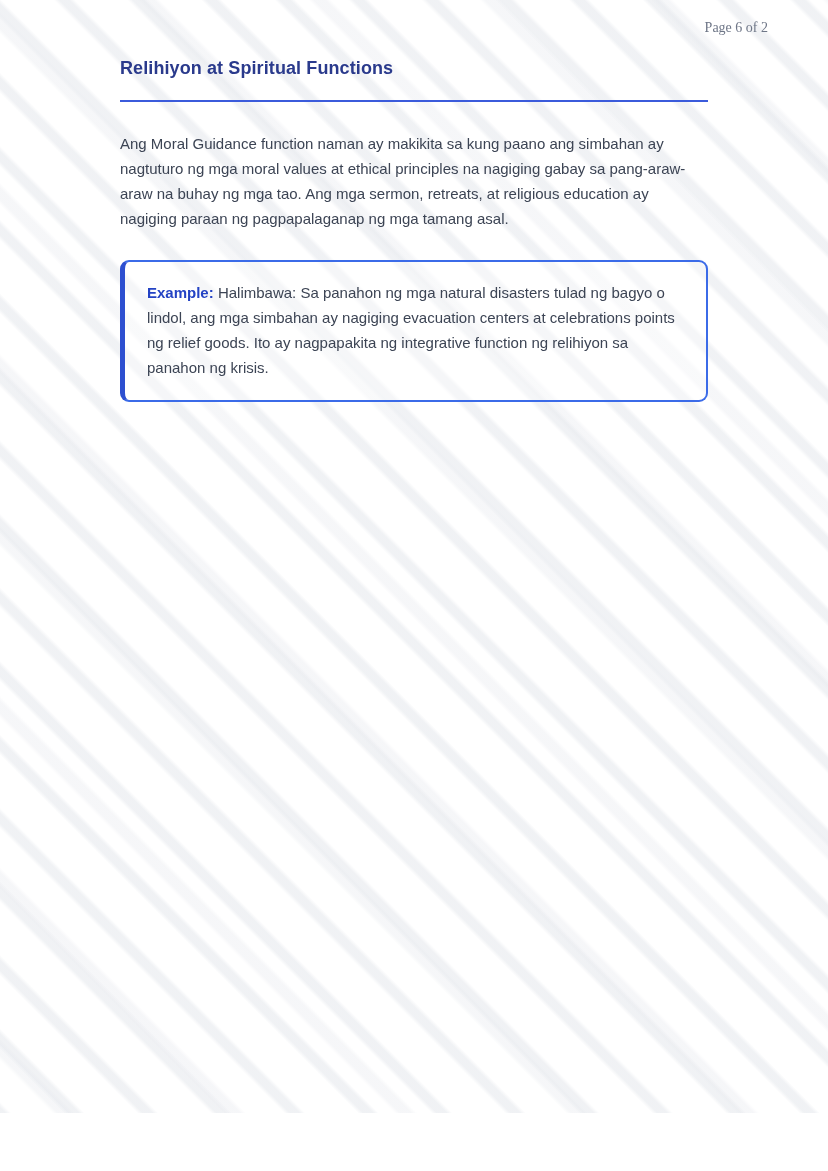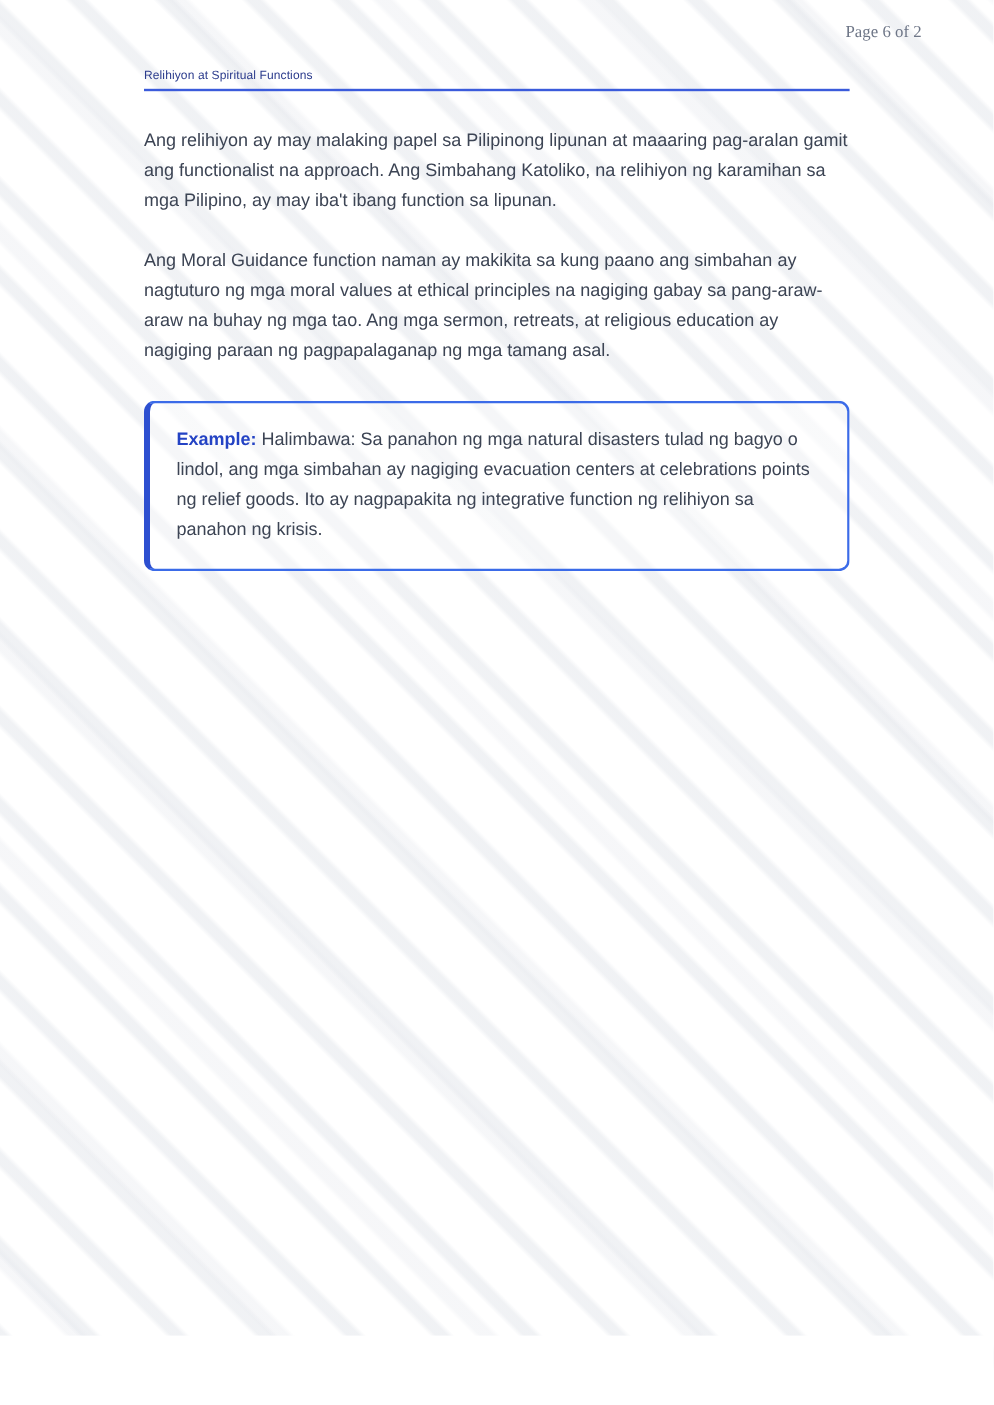--- a/index.html
+++ b/index.html
@@ -39,24 +39,24 @@
     font-size: 14px;
     color: #6e7687;
   }
   .content {
     position: absolute;
     left: 120px;
     top: 58px;
     width: 588px;
   }
   .section-title {
-    font-size: 10px;
-    font-weight: normal;
+    font-size: 18px;
+    font-weight: bold;
     color: #2a3a8c;
-    padding-bottom: 5px;
+    padding-bottom: 21px;
     border-bottom: 2px solid #3b5bdb;
     letter-spacing: 0.1px;
   }
   .body-paragraph {
     margin: 0 0 25px 0;
     font-size: 15px;
     line-height: 25px;
     color: #3c4454;
   }
   .body-paragraph:first-of-type {
@@ -96,21 +96,20 @@
 <div class="page">
 
   <div class="footer-mask"></div>
 
   <div class="page-number">Page 6 of 2</div>
 
   <div class="content">
 
     <div class="section-title">Relihiyon at Spiritual Functions</div>
 
-    <p class="body-paragraph">Ang relihiyon ay may malaking papel sa Pilipinong lipunan at maaaring pag-aralan gamit ang functionalist na approach. Ang Simbahang Katoliko, na relihiyon ng karamihan sa mga Pilipino, ay may iba't ibang function sa lipunan.</p>
 
 
     <p class="body-paragraph">Ang Moral Guidance function naman ay makikita sa kung paano ang simbahan ay nagtuturo ng mga moral values at ethical principles na nagiging gabay sa pang-araw-araw na buhay ng mga tao. Ang mga sermon, retreats, at religious education ay nagiging paraan ng pagpapalaganap ng mga tamang asal.</p>
 
     <div class="example-box">
       <p class="example-text"><span class="example-label">Example:</span> <span>Halimbawa: Sa panahon ng mga natural disasters tulad ng bagyo o lindol, ang mga simbahan ay nagiging evacuation centers at celebrations points ng relief goods. Ito ay nagpapakita ng integrative function ng relihiyon sa panahon ng krisis.</span></p>
     </div>
 
   </div>
 

